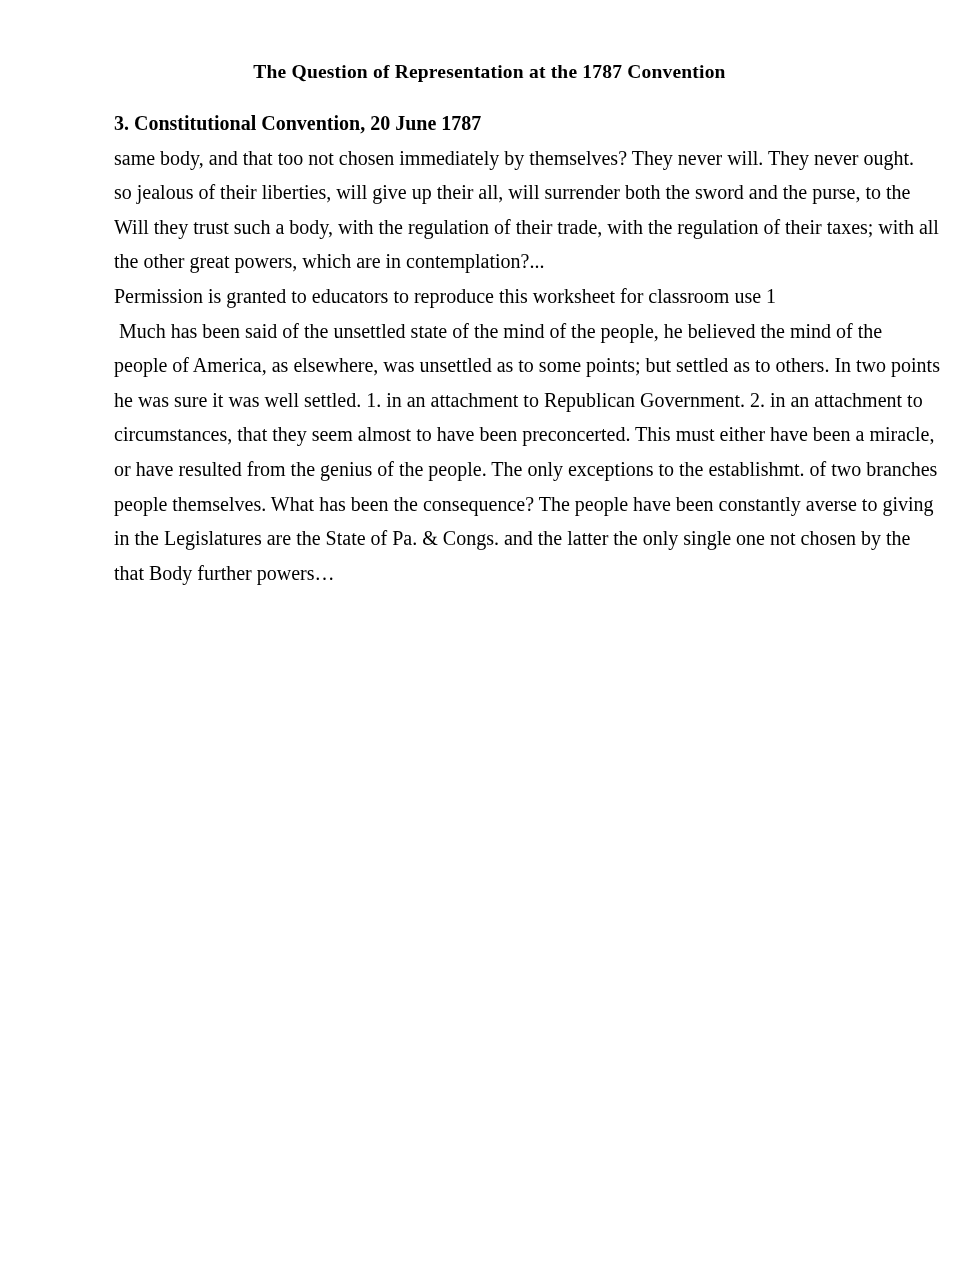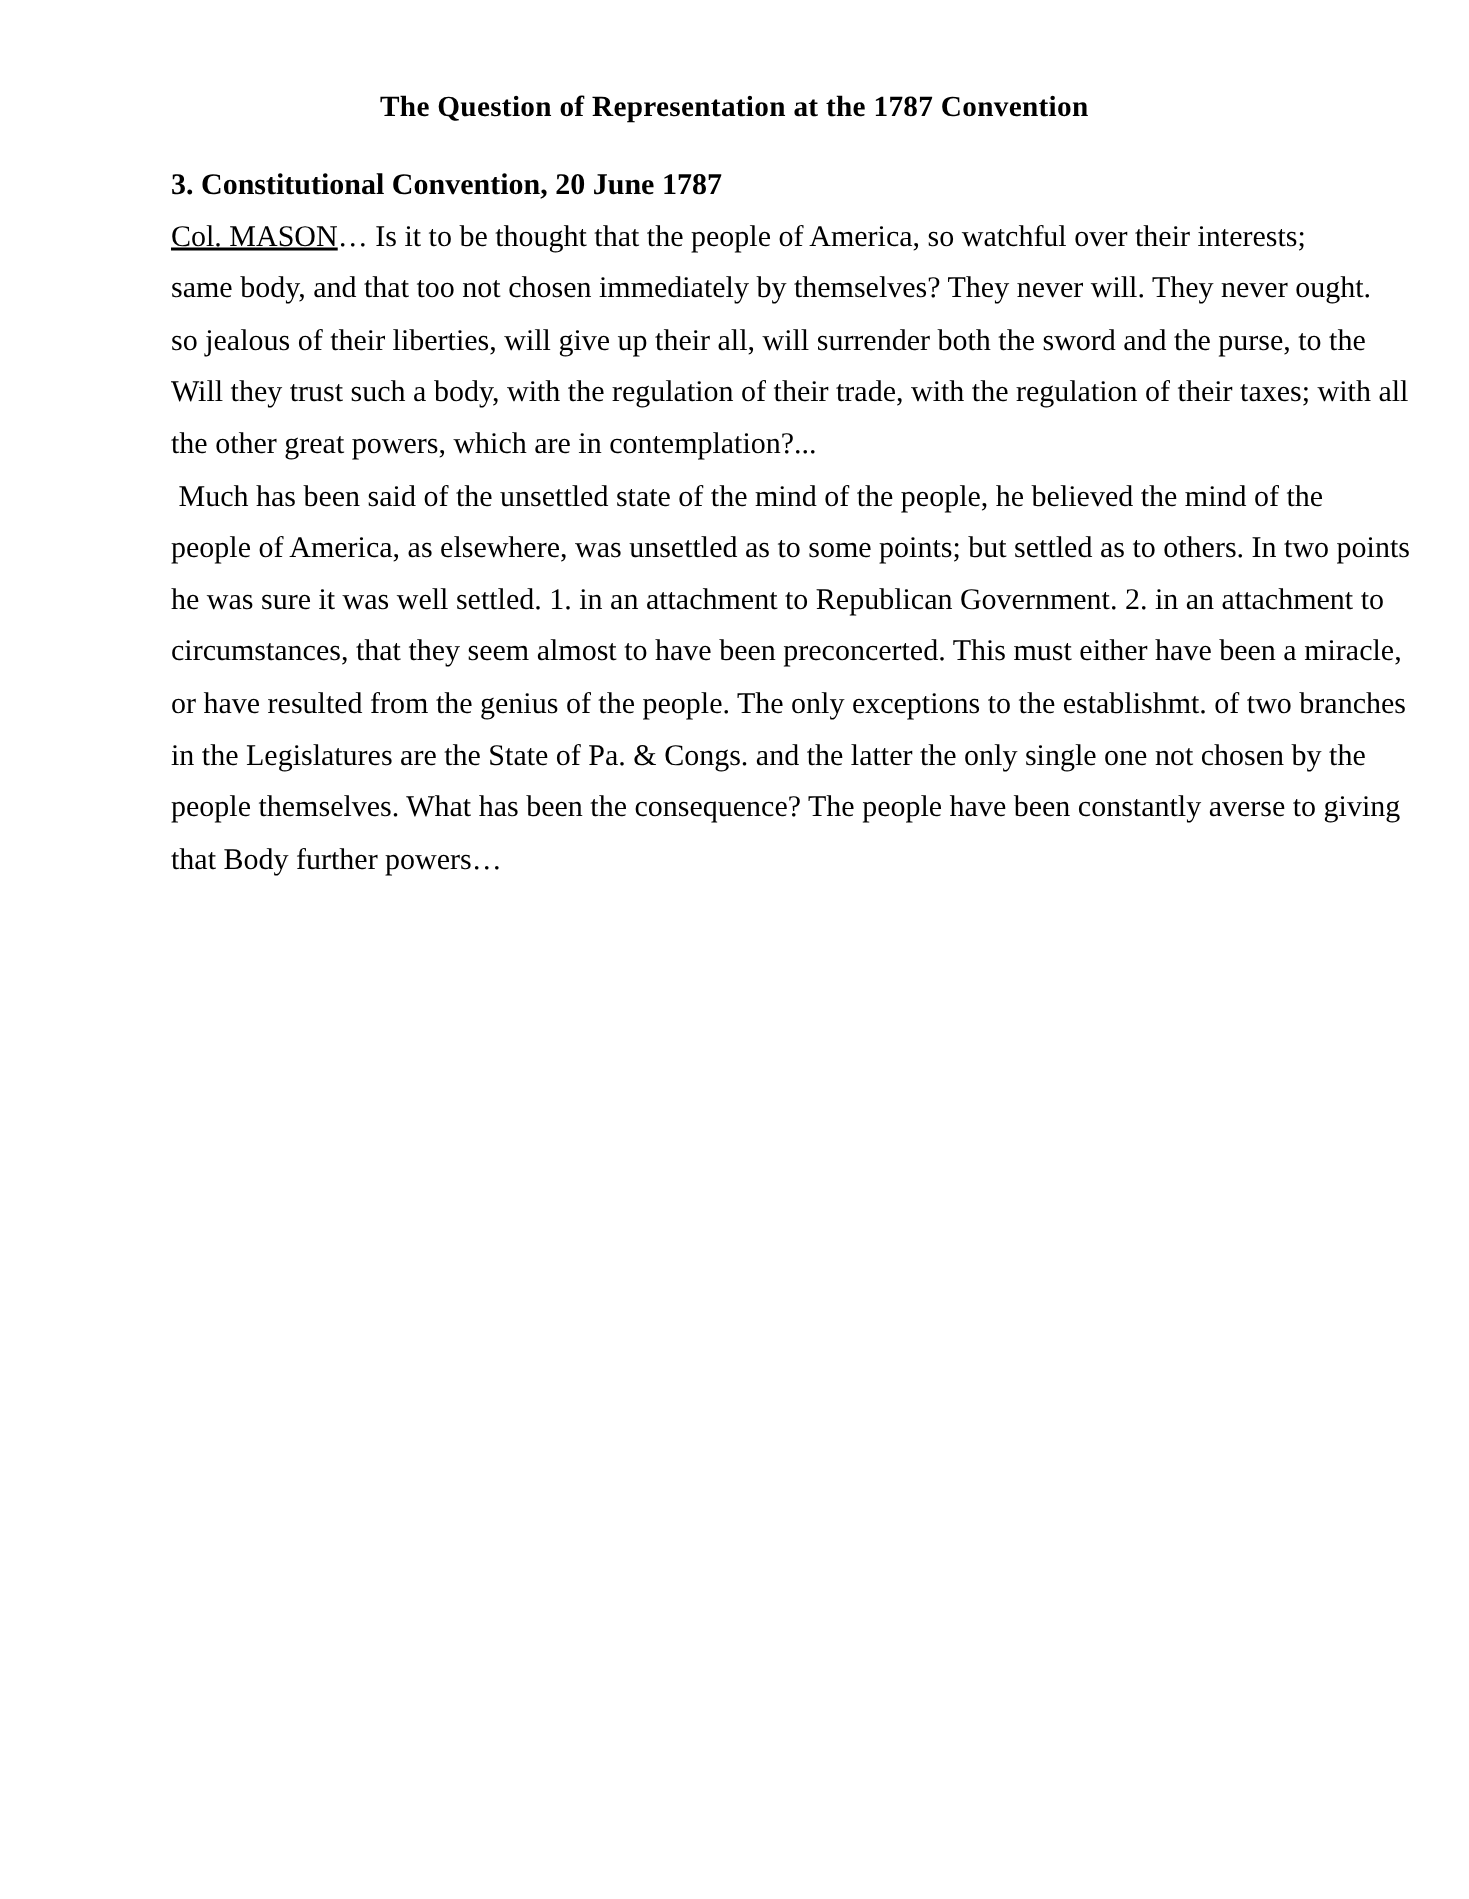--- a/index.html
+++ b/index.html
@@ -45,36 +45,36 @@
 <body>
 
 <div class="page">
 
   <h1 class="doc-title">The Question of Representation at the 1787 Convention</h1>
 
   <div class="content">
 
     <div class="line heading">3. Constitutional Convention, 20 June 1787</div>
 
-    <div class="line"><span class="speaker">Col. MASON</span><span>… Is it to be thought that the people of America, so watchful over their interests;</span></div>
 
     <div>
         <div class="line">same body, and that too not chosen immediately by themselves? They never will. They never ought.</div>
         <div class="line">so jealous of their liberties, will give up their all, will surrender both the sword and the purse, to the</div>
         <div class="line">Will they trust such a body, with the regulation of their trade, with the regulation of their taxes; with all</div>
         <div class="line">the other great powers, which are in contemplation?...</div>
       </div>
 
+    <div class="line">Permission is granted to educators to reproduce this worksheet for classroom use 1</div>
 
     <div>
         <div class="line"> Much has been said of the unsettled state of the mind of the people, he believed the mind of the</div>
         <div class="line">people of America, as elsewhere, was unsettled as to some points; but settled as to others. In two points</div>
         <div class="line">he was sure it was well settled. 1. in an attachment to Republican Government. 2. in an attachment to</div>
         <div class="line">circumstances, that they seem almost to have been preconcerted. This must either have been a miracle,</div>
         <div class="line">or have resulted from the genius of the people. The only exceptions to the establishmt. of two branches</div>
+        <div class="line">people themselves. What has been the consequence? The people have been constantly averse to giving</div>
         <div class="line">in the Legislatures are the State of Pa. &amp; Congs. and the latter the only single one not chosen by the</div>
-        <div class="line">people themselves. What has been the consequence? The people have been constantly averse to giving</div>
         <div class="line">that Body further powers…</div>
       </div>
 
   </div>
 
 </div>
 
 </body></html>

